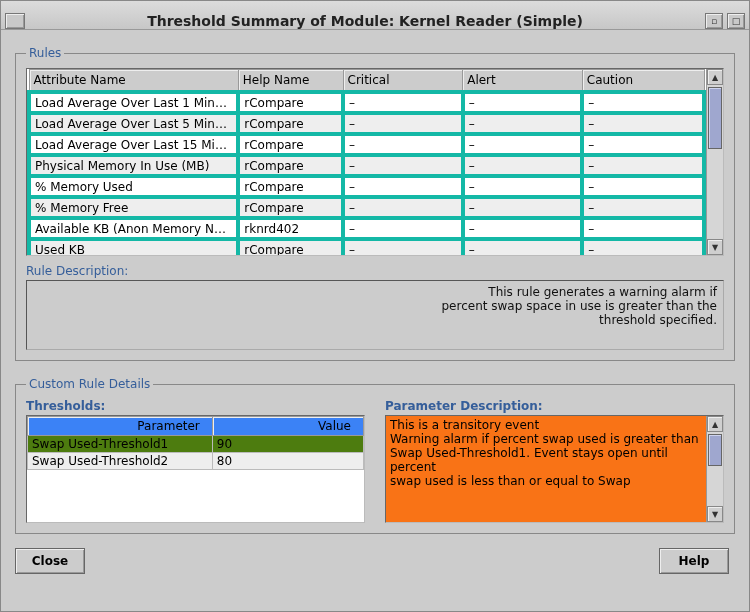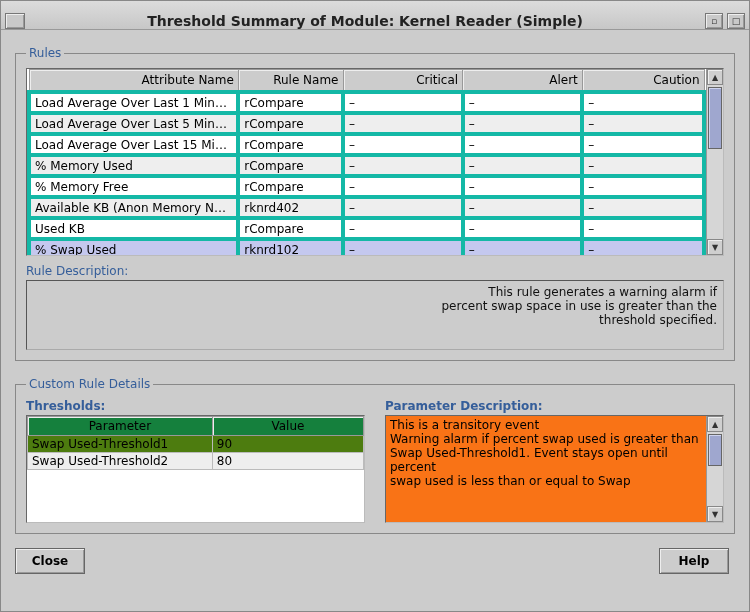--- a/index.html
+++ b/index.html
@@ -94,21 +94,21 @@
     overflow: hidden;
   }
   table.rules-table {
     border-collapse: collapse;
     width: 100%;
     font-size: 12px;
   }
   table.rules-table th {
     background: #cccccc;
     font-weight: normal;
-    text-align: right;
+    text-align: left;
     border: 1px solid #999;
     padding: 2px 4px;
     height: 16px;
     box-shadow: inset 1px 1px 0 #eee;
     margin-left: 33px;
   }
   table.rules-table td {
     border: 4px solid #14b8a6;
     padding: 1px 4px;
     height: 15px;
@@ -182,23 +182,23 @@
     background: #fff;
     height: 106px;
     overflow: hidden;
   }
   table.thresh-table {
     border-collapse: collapse;
     width: 100%;
     font-size: 12px;
   }
   table.thresh-table th {
-    background: #15803d;
+    background: #3b82f6;
     font-weight: normal;
-    text-align: center;
+    text-align: right;
     border: 1px solid #999;
     padding: 2px 12px;
     box-shadow: inset 1px 1px 0 #eee;
   }
   table.thresh-table td {
     border: 1px solid #bbb;
     padding: 1px 4px;
     background: #4d7c0f;
   }
   table.thresh-table tbody tr:nth-child(even) td { background: #eeeeee; }
@@ -264,21 +264,21 @@
             <colgroup>
               <col class="col-attr">
                 <col class="col-rule">
                 <col class="col-crit">
                 <col class="col-alert">
                 <col class="col-caut">
             </colgroup>
             <thead>
               <tr>
                 <th>Attribute Name</th>
-                <th>Rule Name</th>
+                <th>Help Name</th>
                 <th>Critical</th>
                 <th>Alert</th>
                 <th>Caution</th>
               </tr>
             </thead>
             <tbody id="rules-body">
                 <tr>
                   <td>Load Average Over Last 1 Minute</td>
                   <td>rCompare</td>
                   <td>–</td>
@@ -287,20 +287,27 @@
                 </tr>
                 <tr>
                   <td>Load Average Over Last 5 Minutes</td>
                   <td>rCompare</td>
                   <td>–</td>
                   <td>–</td>
                   <td>–</td>
                 </tr>
                 <tr>
                   <td>Load Average Over Last 15 Minutes</td>
+                  <td>rCompare</td>
+                  <td>–</td>
+                  <td>–</td>
+                  <td>–</td>
+                </tr>
+                <tr>
+                  <td>Physical Memory In Use (MB)</td>
                   <td>rCompare</td>
                   <td>–</td>
                   <td>–</td>
                   <td>–</td>
                 </tr>
                 <tr>
                   <td>% Memory Used</td>
                   <td>rCompare</td>
                   <td>–</td>
                   <td>–</td>

